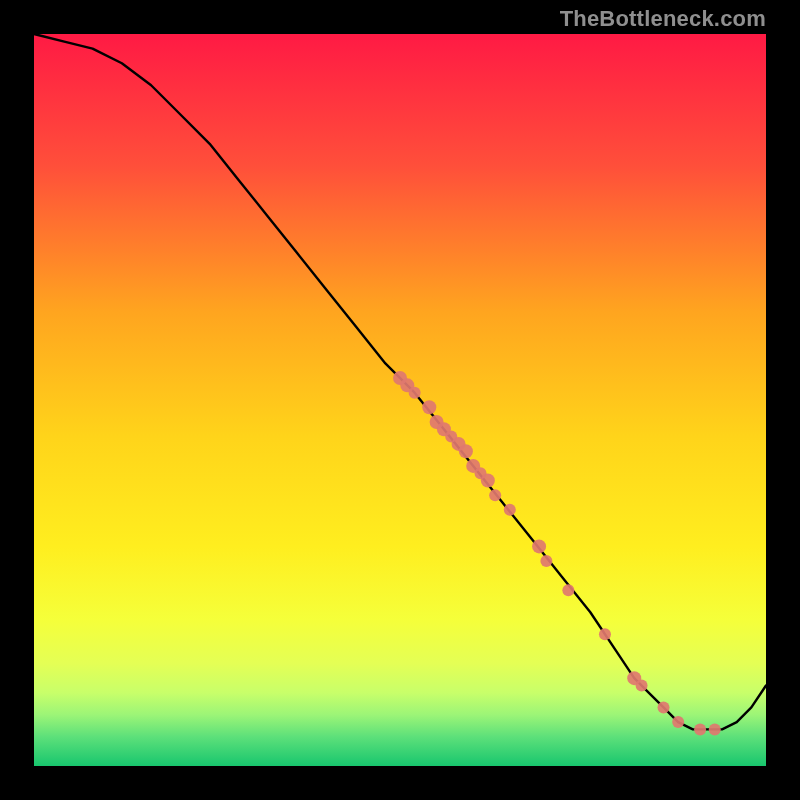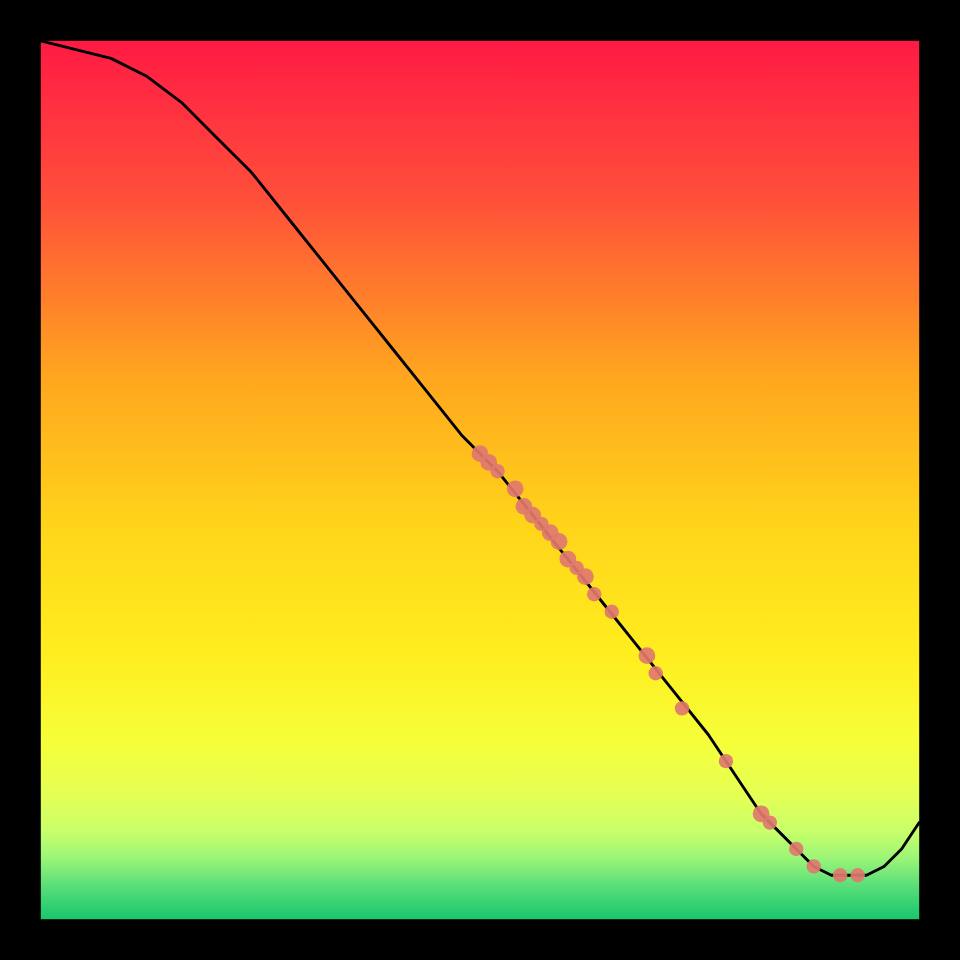--- a/index.html
+++ b/index.html
@@ -34,20 +34,21 @@
     left: 34px;
     width: 732px;
     height: 732px;
     overflow: visible;
   }
 </style>
 </head>
 <body>
 
 <div class="frame">
+  <div class="watermark">TheBottleneck.com</div>
 
   <svg viewBox="0 0 732 732" preserveAspectRatio="none">
     <defs>
       <linearGradient id="bg-grad" x1="0" y1="0" x2="0" y2="1">
         <stop offset="0%" stop-color="#ff1a44"></stop>
         <stop offset="18%" stop-color="#ff4f3a"></stop>
         <stop offset="38%" stop-color="#ffa51f"></stop>
         <stop offset="55%" stop-color="#ffd41a"></stop>
         <stop offset="70%" stop-color="#ffee1f"></stop>
         <stop offset="80%" stop-color="#f5ff3a"></stop>

